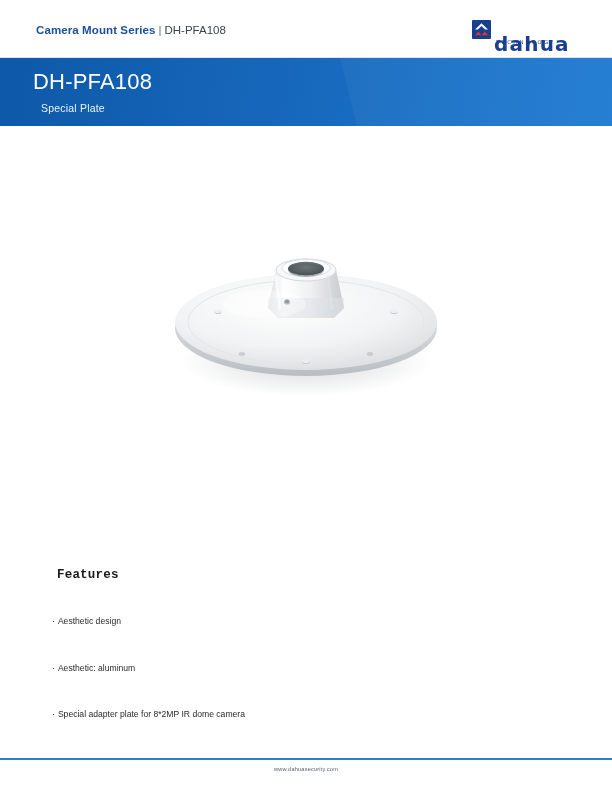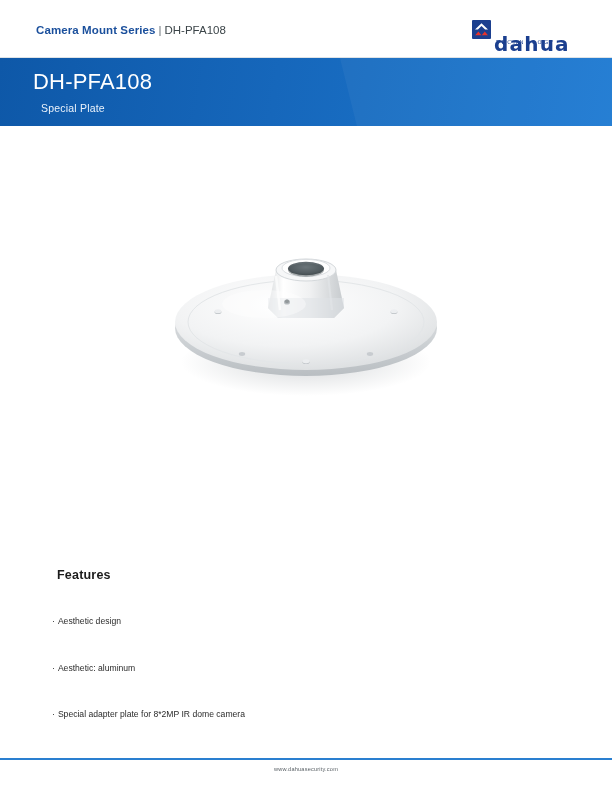--- a/index.html
+++ b/index.html
@@ -135,20 +135,21 @@
     left: 52px;
     top: 568px;
     width: 500px;
   }
   .features-title {
     font-size: 12.5px;
     font-weight: bold;
     color: #1b1b1b;
     margin: 0 0 7px 5px;
     letter-spacing: .2px;
+    font-family: Liberation Mono, monospace;
   }
   .feature-item {
     font-size: 8.6px;
     color: #2b2b2b;
     line-height: 14.5px;
     white-space: nowrap;
     margin-top: 32px;
   }
   .feature-item .bullet {
     color: #2b2b2b;

